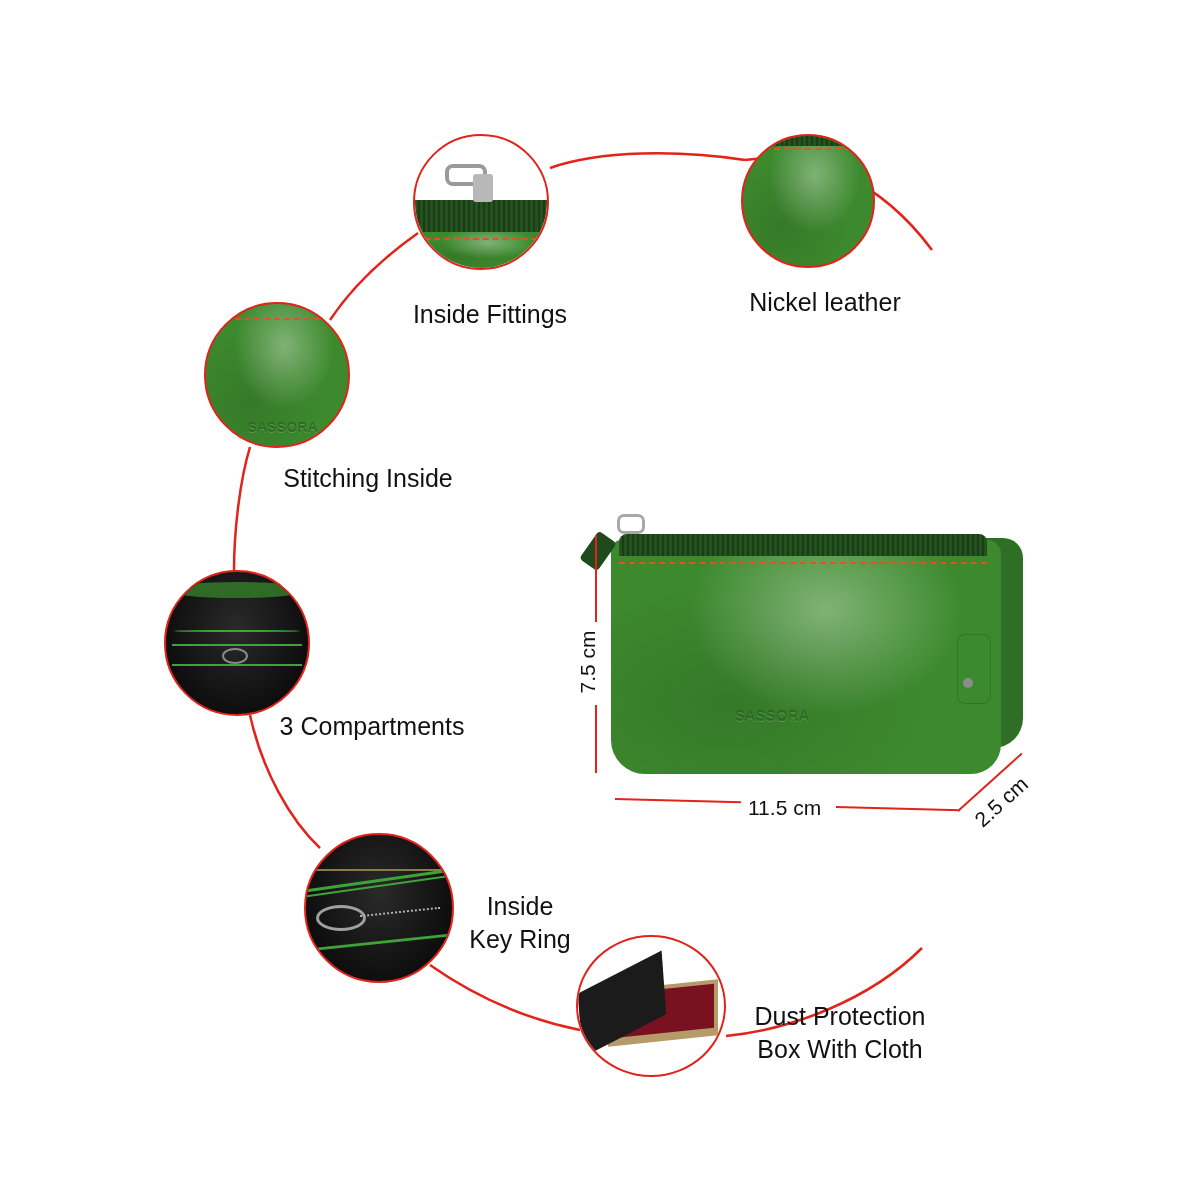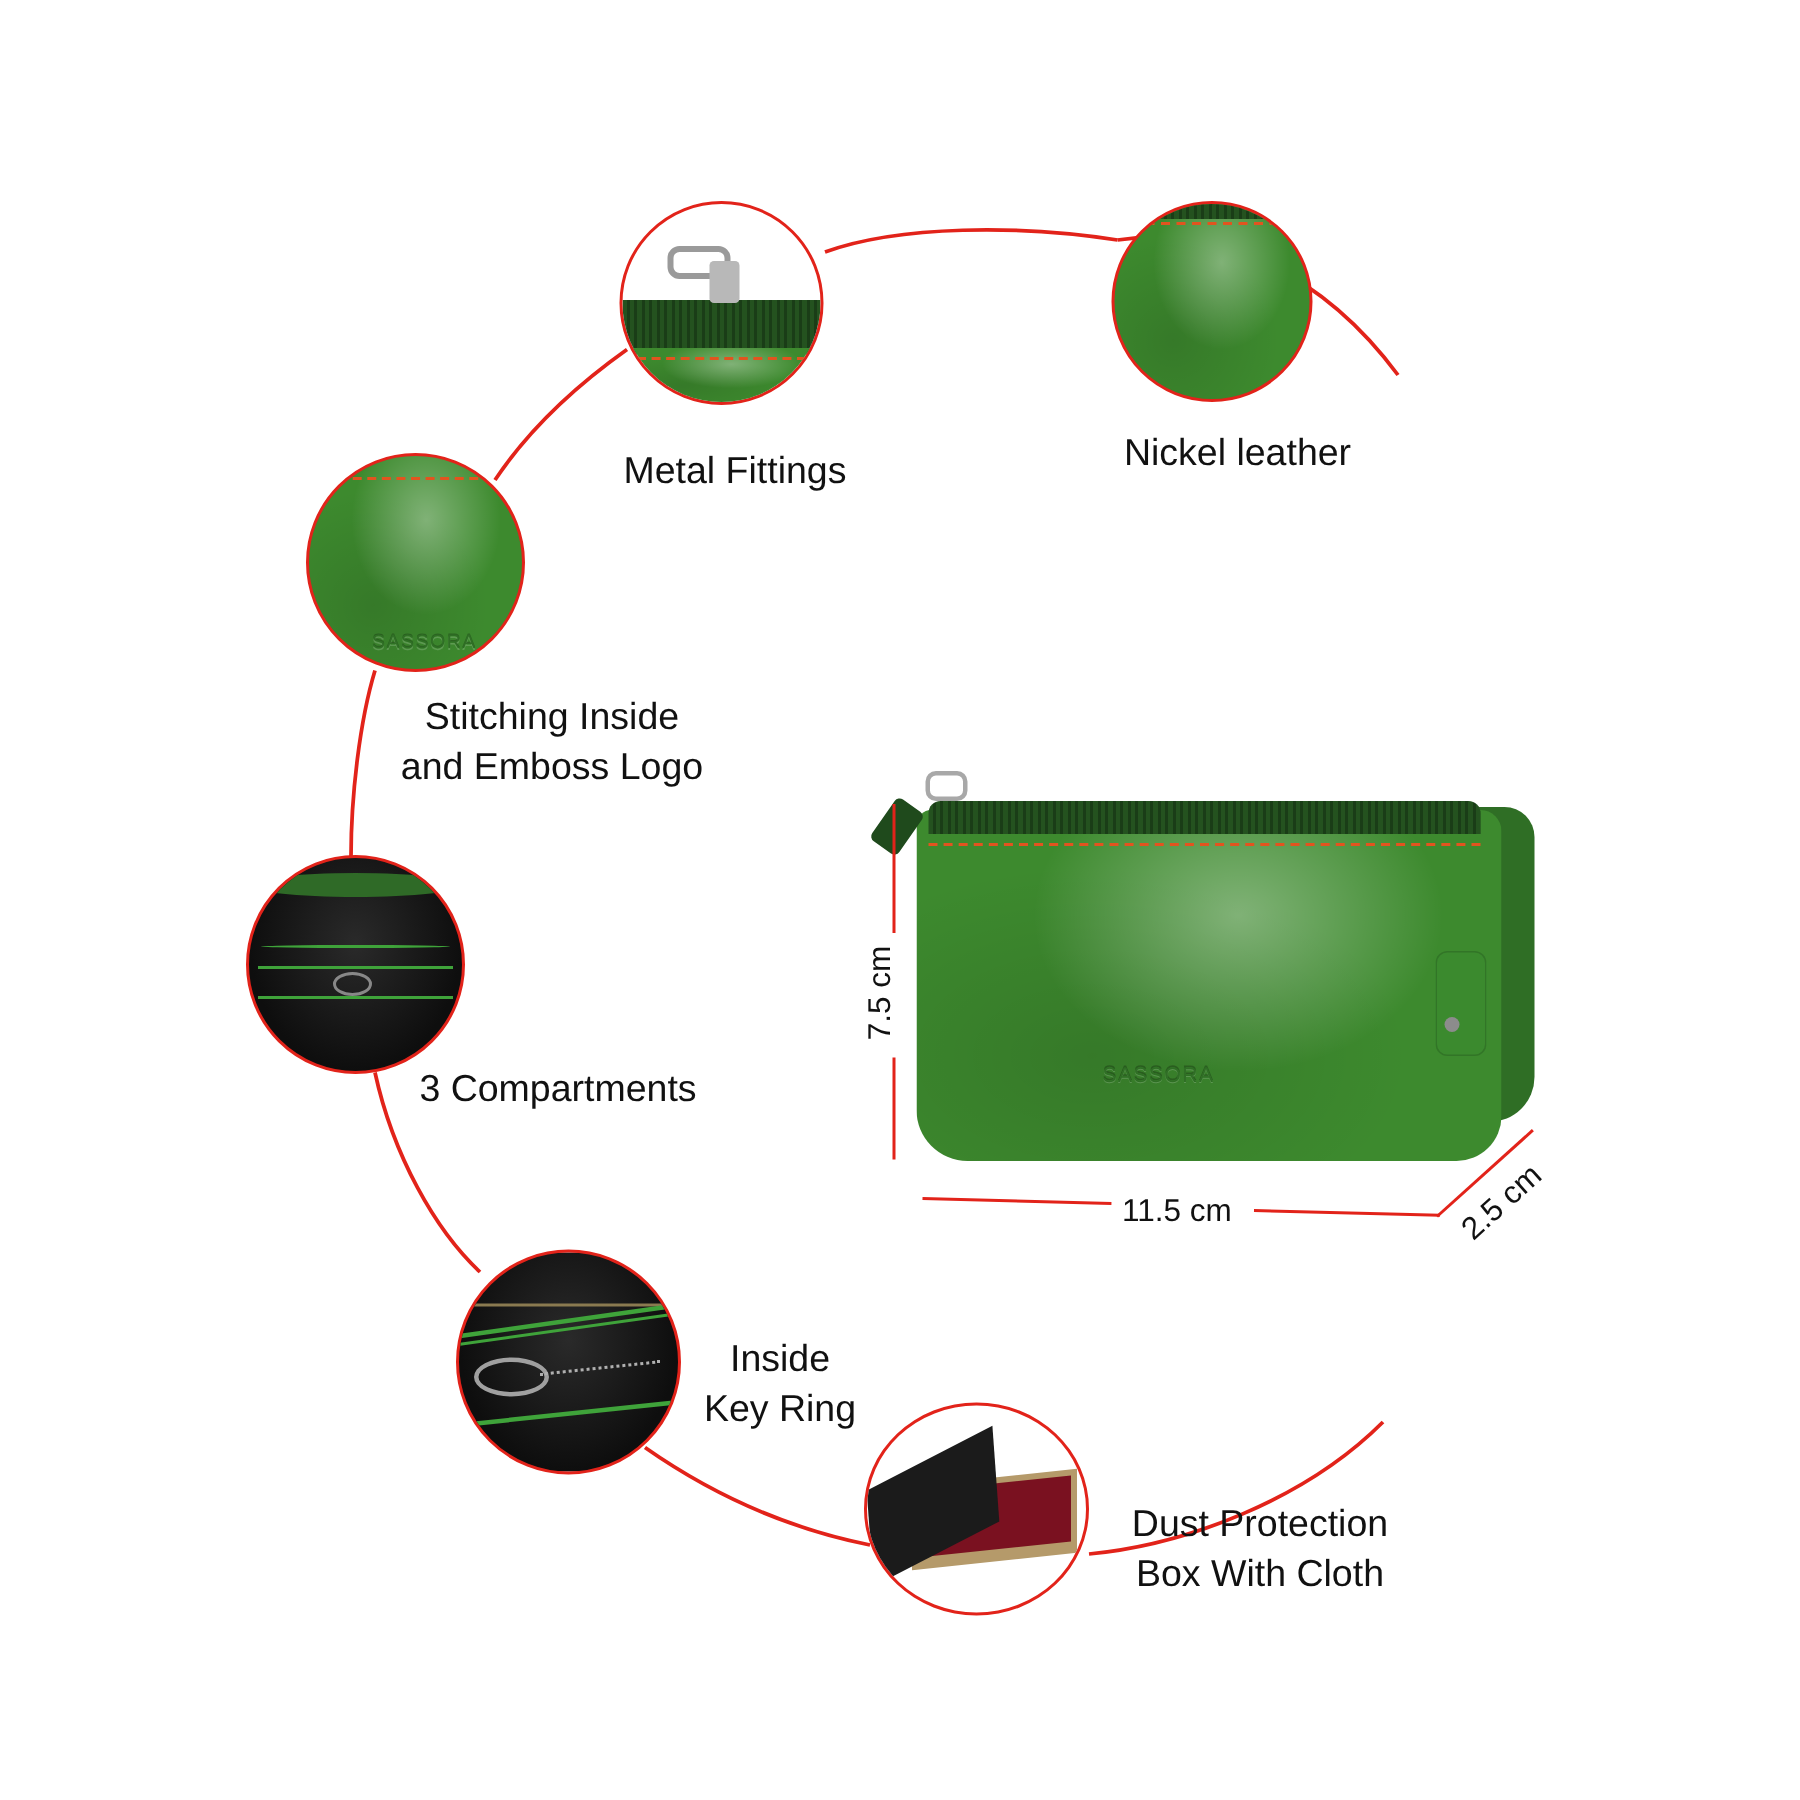--- a/index.html
+++ b/index.html
@@ -43,38 +43,37 @@
 </svg>
 
 <div class="circle" style="left:413px;top:134px;width:136px;height:136px;background:#ffffff;">
   <div class="zipper" style="top:64px;height:36px;"></div>
   <div class="leather" style="position:absolute;left:0;right:0;top:96px;bottom:0;"></div>
   <div class="stitch" style="top:102px;"></div>
   <div style="position:absolute;left:30px;top:28px;width:34px;height:14px;border:4px solid #9a9a9a;border-radius:8px;"></div>
   <div style="position:absolute;left:58px;top:38px;width:20px;height:28px;background:#b8b8b8;border-radius:3px;"></div>
 </div>
 <div class="label" style="left:390px;top:298px;width:200px;">
-  <div>Metal Fittings</div>
+  <div>Inside Fittings</div>
 </div>
 
 <div class="circle leather" style="left:741px;top:134px;width:134px;height:134px;">
   <div class="zipper" style="top:0;height:10px;"></div>
   <div class="stitch" style="top:12px;"></div>
 </div>
 <div class="label" style="left:700px;top:286px;width:250px;">
   <div>Nickel leather</div>
 </div>
 
 <div class="circle leather" style="left:204px;top:302px;width:146px;height:146px;">
   <div class="stitch" style="top:14px;"></div>
   <div class="emboss" style="left:42px;top:116px;">SASSORA</div>
 </div>
 <div class="label" style="left:248px;top:462px;width:240px;">
   <div>Stitching Inside</div>
-  <div>and Emboss Logo</div>
 </div>
 
 <div class="circle dark-interior" style="left:164px;top:570px;width:146px;height:146px;">
   <div style="position:absolute;left:0;right:0;top:10px;height:16px;background:#2f6a27;border-radius:50%;"></div>
   <div style="position:absolute;left:8px;right:8px;top:58px;height:0;border-top:2px solid #3fa33a;border-radius:50%;"></div>
   <div style="position:absolute;left:6px;right:6px;top:72px;height:0;border-top:2px solid #3fa33a;"></div>
   <div style="position:absolute;left:6px;right:6px;top:92px;height:0;border-top:2px solid #3fa33a;"></div>
   <div style="position:absolute;left:56px;top:76px;width:22px;height:12px;border:2px solid #888;border-radius:50%;"></div>
 </div>
 <div class="label" style="left:252px;top:710px;width:240px;">

